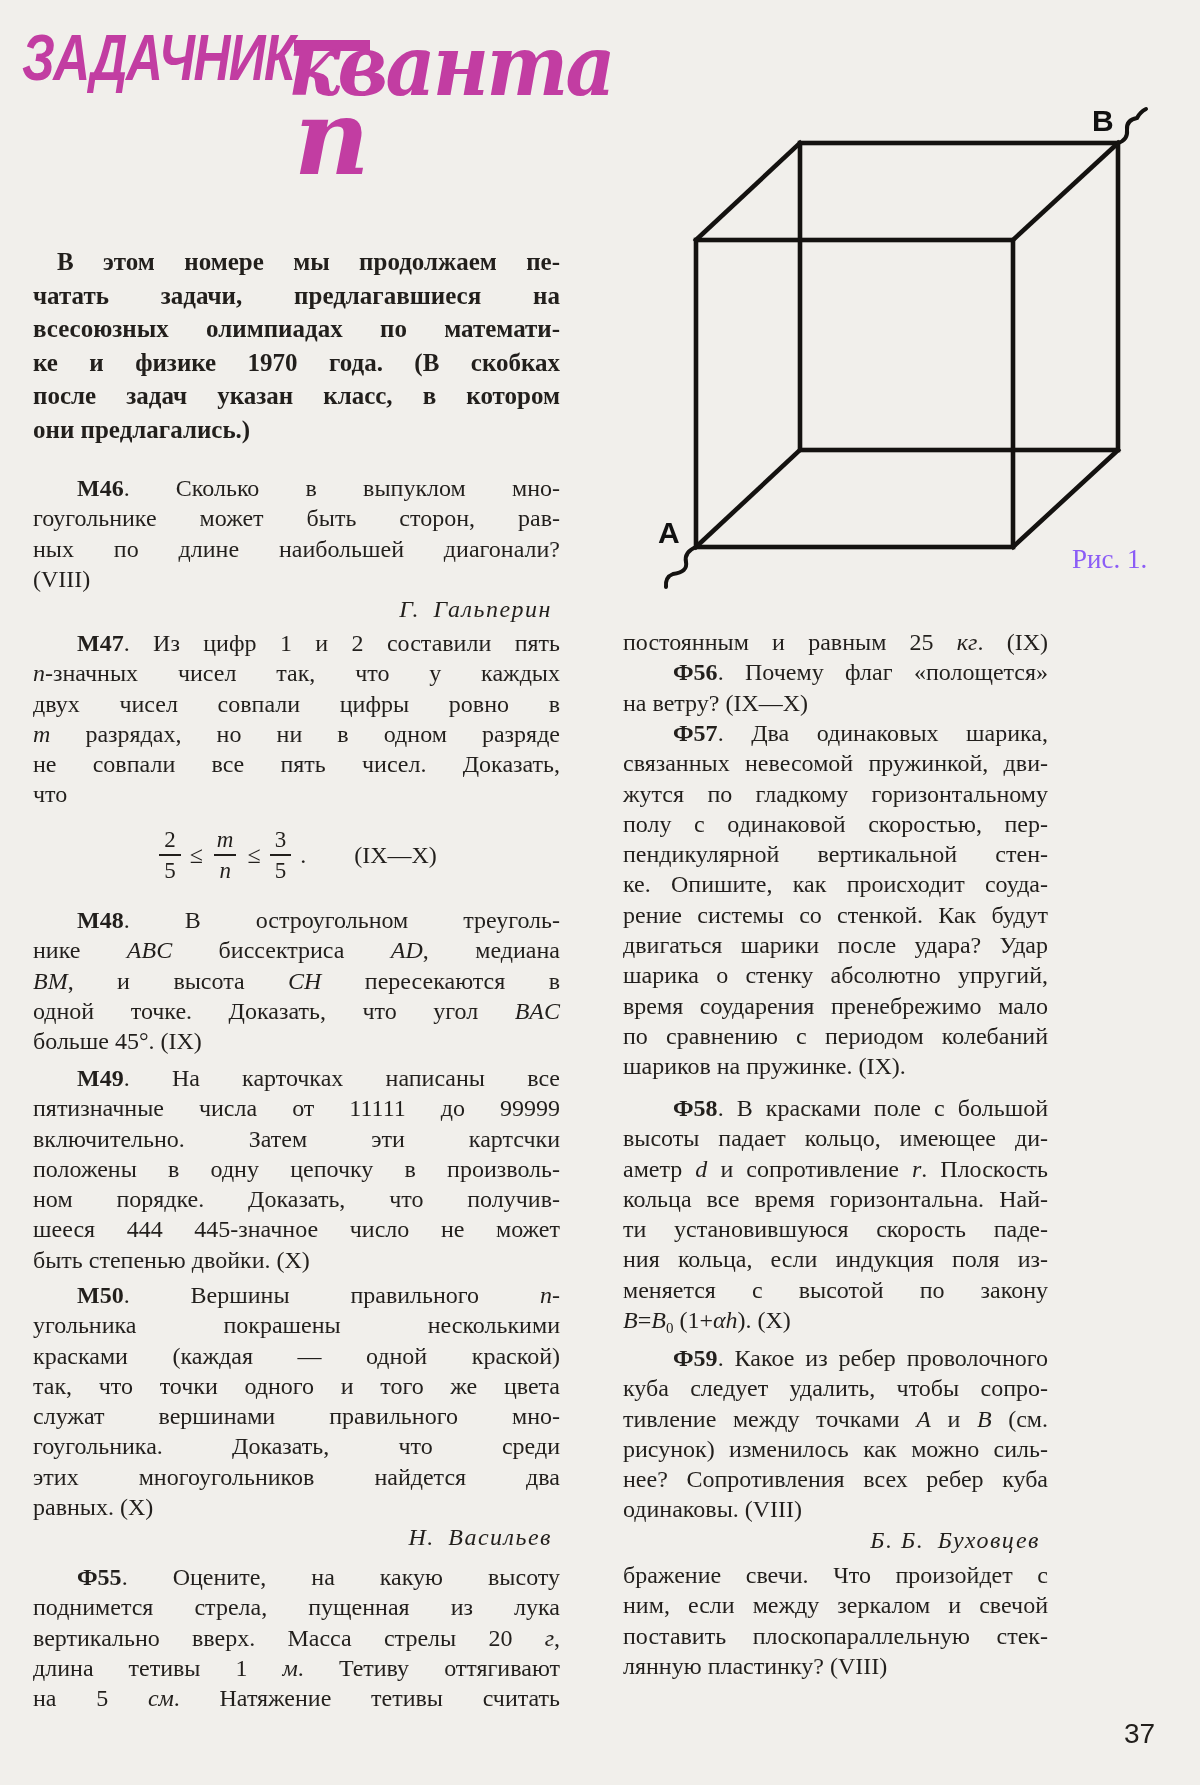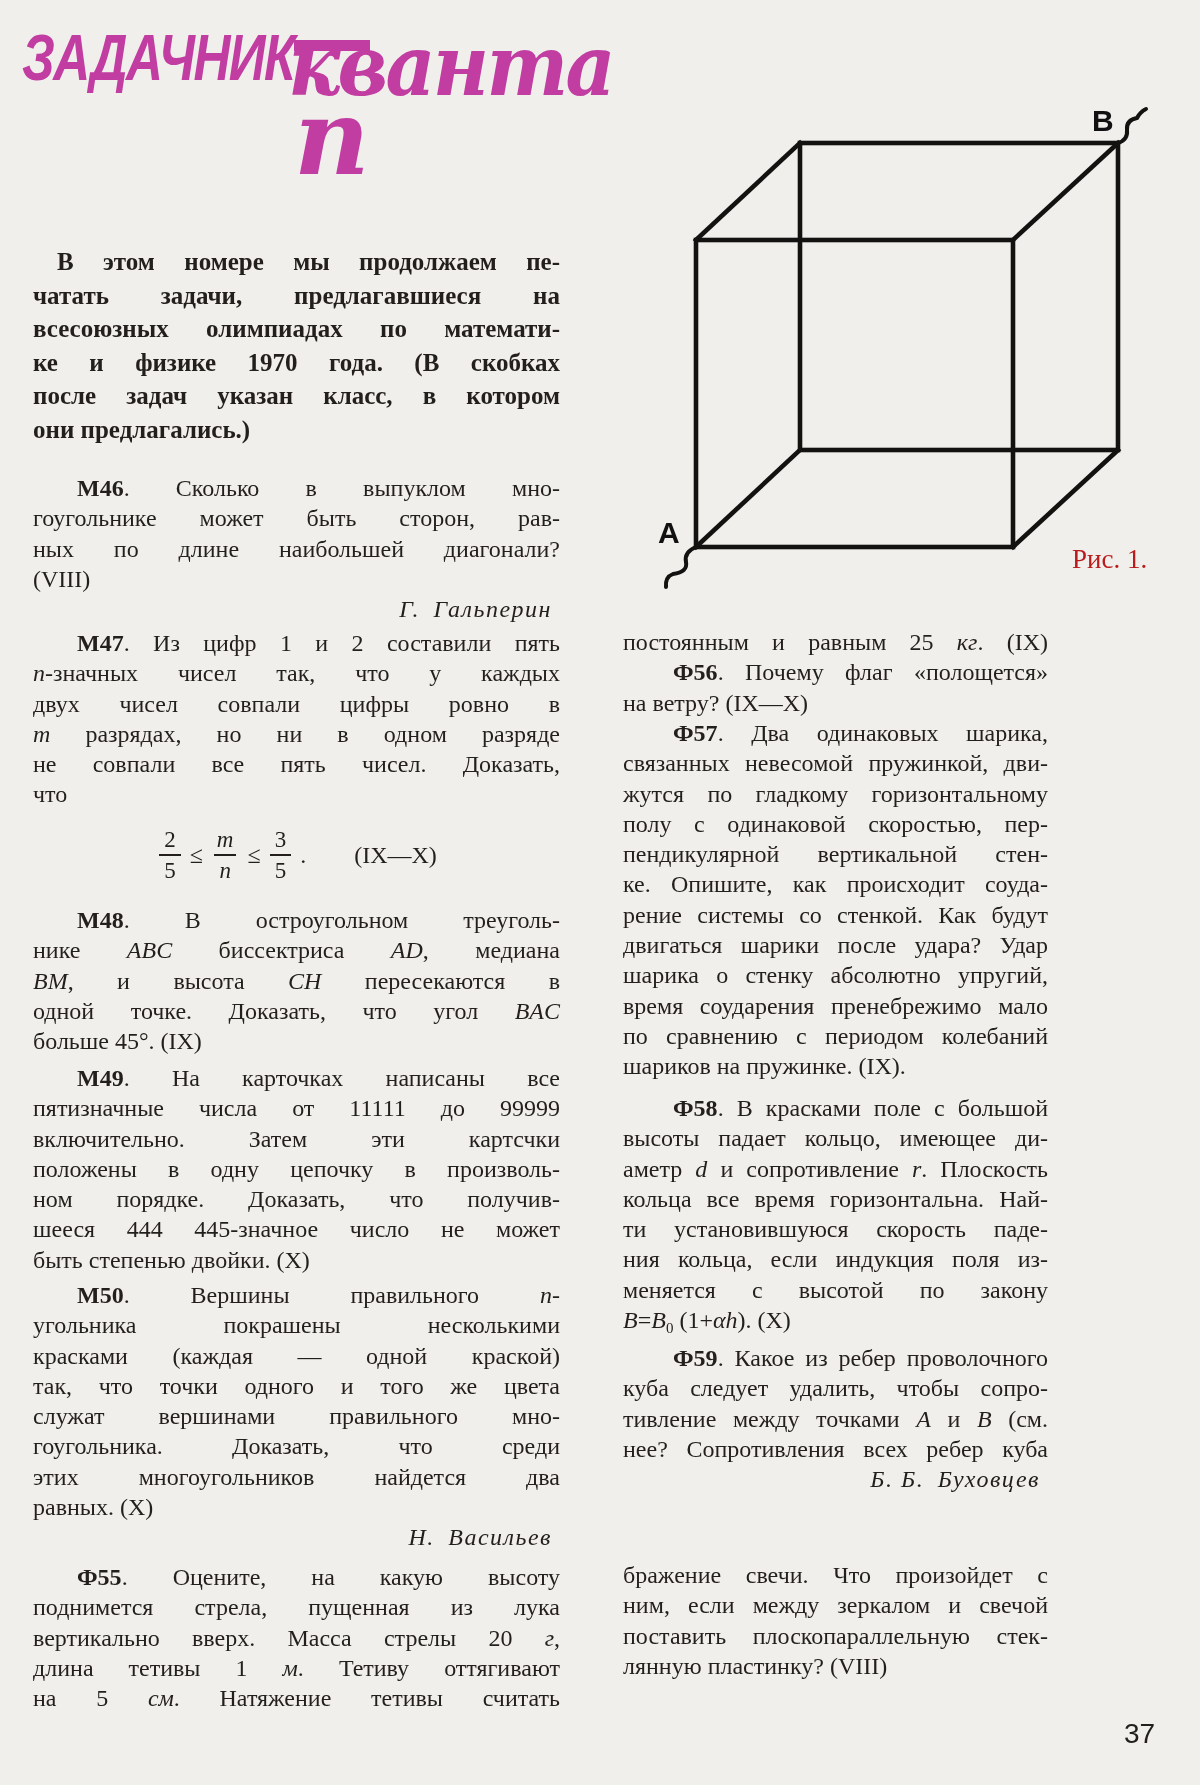--- a/index.html
+++ b/index.html
@@ -21,21 +21,21 @@
         font-weight:bold;font-style:italic;font-size:104px;line-height:1;
         letter-spacing:-2px;}
   
   .fig{position:absolute;left:640px;top:95px;width:540px;height:500px;}
   .fig svg{display:block}
   .fig-label{position:absolute;
         font-family:"Liberation Sans","DejaVu Sans",sans-serif;
         font-weight:bold;font-size:30px;line-height:1;color:#111;}
   .fig-label.a{left:658px;top:518px;}
   .fig-label.b{left:1092px;top:106px;}
-  .fig-caption{position:absolute;left:1072px;top:544px;font-size:27px;color:#b91c1c;}
+  .fig-caption{position:absolute;left:1072px;top:544px;font-size:27px;color:#8b5cf6;}
   
   .tblock{position:absolute;font-size:24px;}
   .tblock.left{left:33px;width:527px;}
   .tblock.right{left:623px;width:425px;}
   .line{line-height:30.3px;height:30.3px;text-align:justify;text-align-last:justify;}
   .intro .line{line-height:33.6px;height:33.6px;font-weight:bold;font-size:25px;}
   .a-l{text-align:left;text-align-last:left;}
   .a-r{text-align:right;text-align-last:right;padding-right:8px;}
   .a-c{text-align:center;text-align-last:center;}
   .ind{text-indent:44px;}
@@ -184,21 +184,23 @@
       <div class="line"><span>кольца все время горизонтальна. Най-</span></div>
       <div class="line"><span>ти установившуюся скорость паде-</span></div>
       <div class="line"><span>ния кольца, если индукция поля из-</span></div>
       <div class="line"><span>меняется с высотой по закону</span></div>
       <div class="line a-l"><span class="it">B</span><span>=</span><span class="it">B</span><span class="sub">0</span><span> (1+</span><span class="it">αh</span><span>). (X)</span></div>
     </div>
   <div class="tblock right" style="top:1343px">
       <div class="line ind"><span class="bold">Ф59</span><span>. Какое из ребер проволочного</span></div>
       <div class="line"><span>куба следует удалить, чтобы сопро-</span></div>
       <div class="line"><span>тивление между точками </span><span class="it">А</span><span> и </span><span class="it">В</span><span> (см.</span></div>
+      <div class="line"><span>рисунок) изменилось как можно силь-</span></div>
       <div class="line"><span>нее? Сопротивления всех ребер куба</span></div>
+      <div class="line a-l"><span>одинаковы. (VIII)</span></div>
       <div class="line a-r sig"><span class="it">Б. Б. Буховцев</span></div>
     </div>
   <div class="tblock right" style="top:1560px">
       <div class="line"><span>бражение свечи. Что произойдет с</span></div>
       <div class="line"><span>ним, если между зеркалом и свечой</span></div>
       <div class="line"><span>поставить плоскопараллельную стек-</span></div>
       <div class="line a-l"><span>лянную пластинку? (VIII)</span></div>
     </div>
 
   <div class="page-number">37</div>

